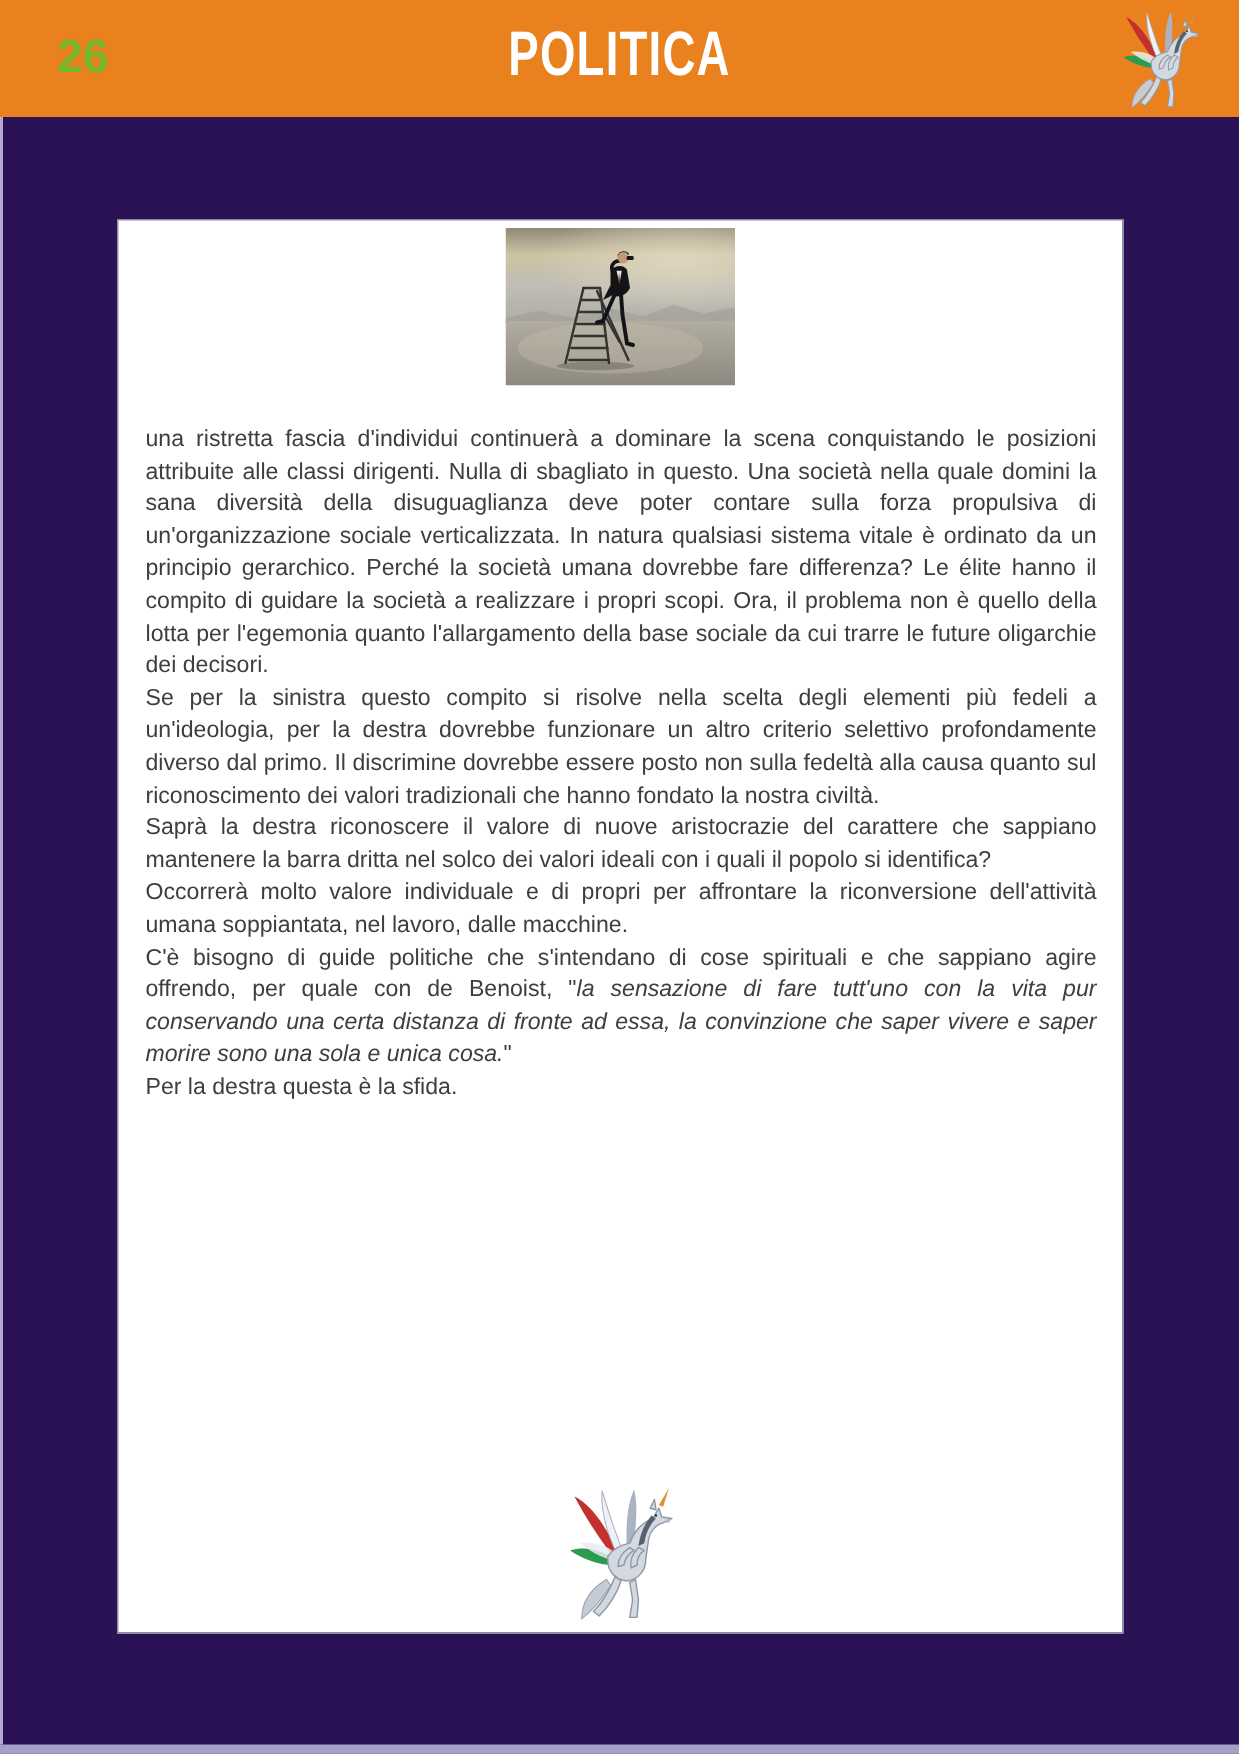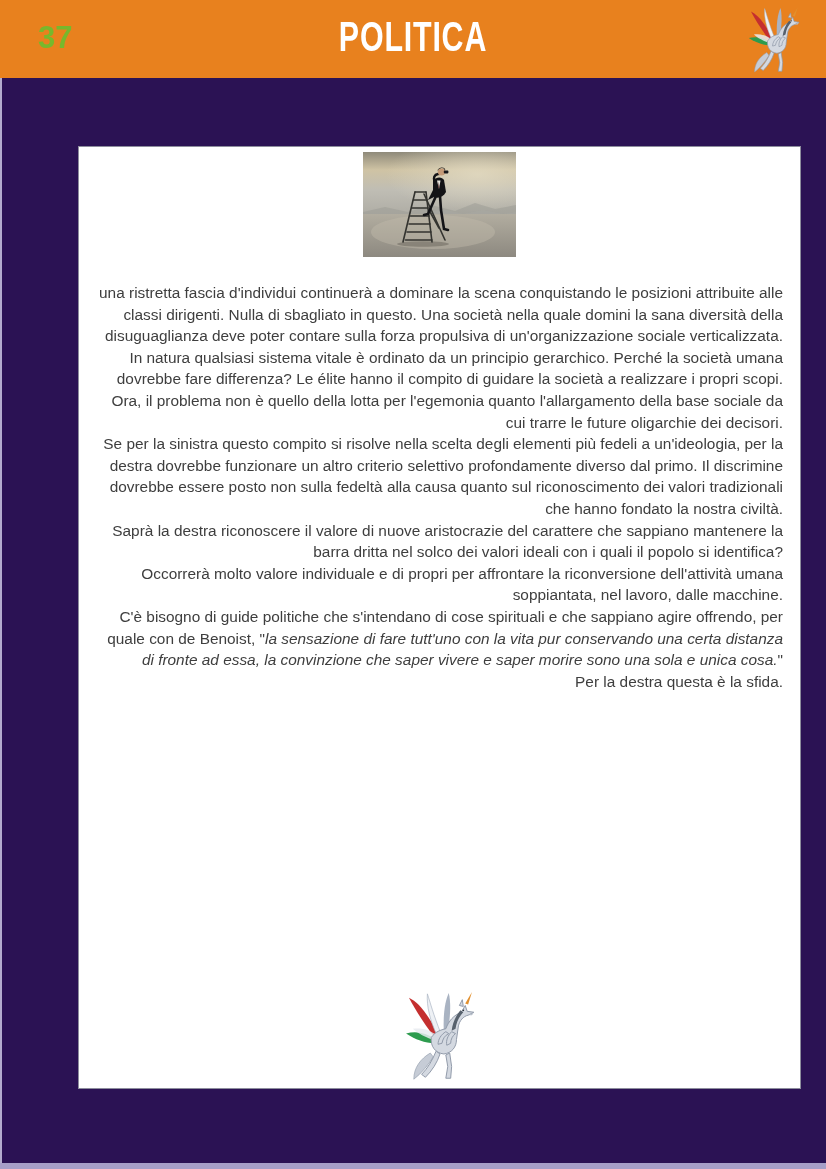--- a/index.html
+++ b/index.html
@@ -19,32 +19,32 @@
   .section-title{
     position:absolute;left:50%;top:50%;
     transform:translate(-50%,-54%) scaleX(0.80) scaleY(1.10);
     font-size:38px;font-weight:700;color:#ffffff;letter-spacing:1px;
     white-space:nowrap;
   }
   .header-logo{
     position:absolute;right:22px;top:5px;width:60px;height:72px;
   }
   .content-panel{
-    position:absolute;left:78px;top:146px;width:723px;height:943px;
+    position:absolute;left:78px;top:146px;width:671px;height:943px;
     background:#ffffff;border:1px solid #8d8d9d;box-sizing:border-box;
   }
   .article-photo{
     display:block;width:153px;height:105px;margin:5px auto 0 auto;
   }
   .article-text{
     margin:25px 17px 0 18px;
     font-size:15.4px;line-height:21.6px;color:#3e3e3e;
     text-align:justify;
   }
-  .article-text p{margin:0;padding:0;text-align:right;}
+  .article-text p{margin:0;padding:0;}
   .quote-italic{font-style:italic;}
   .author-byline{font-weight:700;text-align:left;}
   .closing-line{text-align:left;}
   .footer-logo{
     position:absolute;bottom:2px;left:50%;transform:translateX(-50%);
     width:82px;height:97px;
   }
   .bottom-edge-strip{
     position:absolute;left:0;bottom:0;width:826px;height:6px;background:#a79fc8;
   }
@@ -129,21 +129,21 @@
         <path d="M72,30 C69.5,26 71.5,22.5 75,22 L79.5,21.5" stroke="#141417" stroke-width="2.4" fill="none" stroke-linecap="round"></path>
         <circle cx="78.5" cy="20" r="3.6" fill="#c49a77"></circle>
         <path d="M74.9,19.6 A3.7,3.7 0 0 1 82,18.4 L82.2,16.9 A4.8,4.8 0 0 0 74.7,17.8 Z" fill="#26201c"></path>
         <rect x="80.8" y="18.6" width="4.6" height="2.8" rx="0.8" fill="#17171a"></rect>
       </g>
     </symbol>
   </defs>
 </svg>
 
 <div class="header-bar">
-  <div class="page-number">37</div>
+  <div class="page-number">26</div>
   <div class="section-title">POLITICA</div>
   <svg class="header-logo" viewBox="0 0 80 100">
       <use href="#pegasus"></use>
     </svg>
 </div>
 
 <div class="content-panel">
   <svg class="article-photo" viewBox="0 0 153 105">
       <use href="#ladder-photo"></use>
     </svg>

